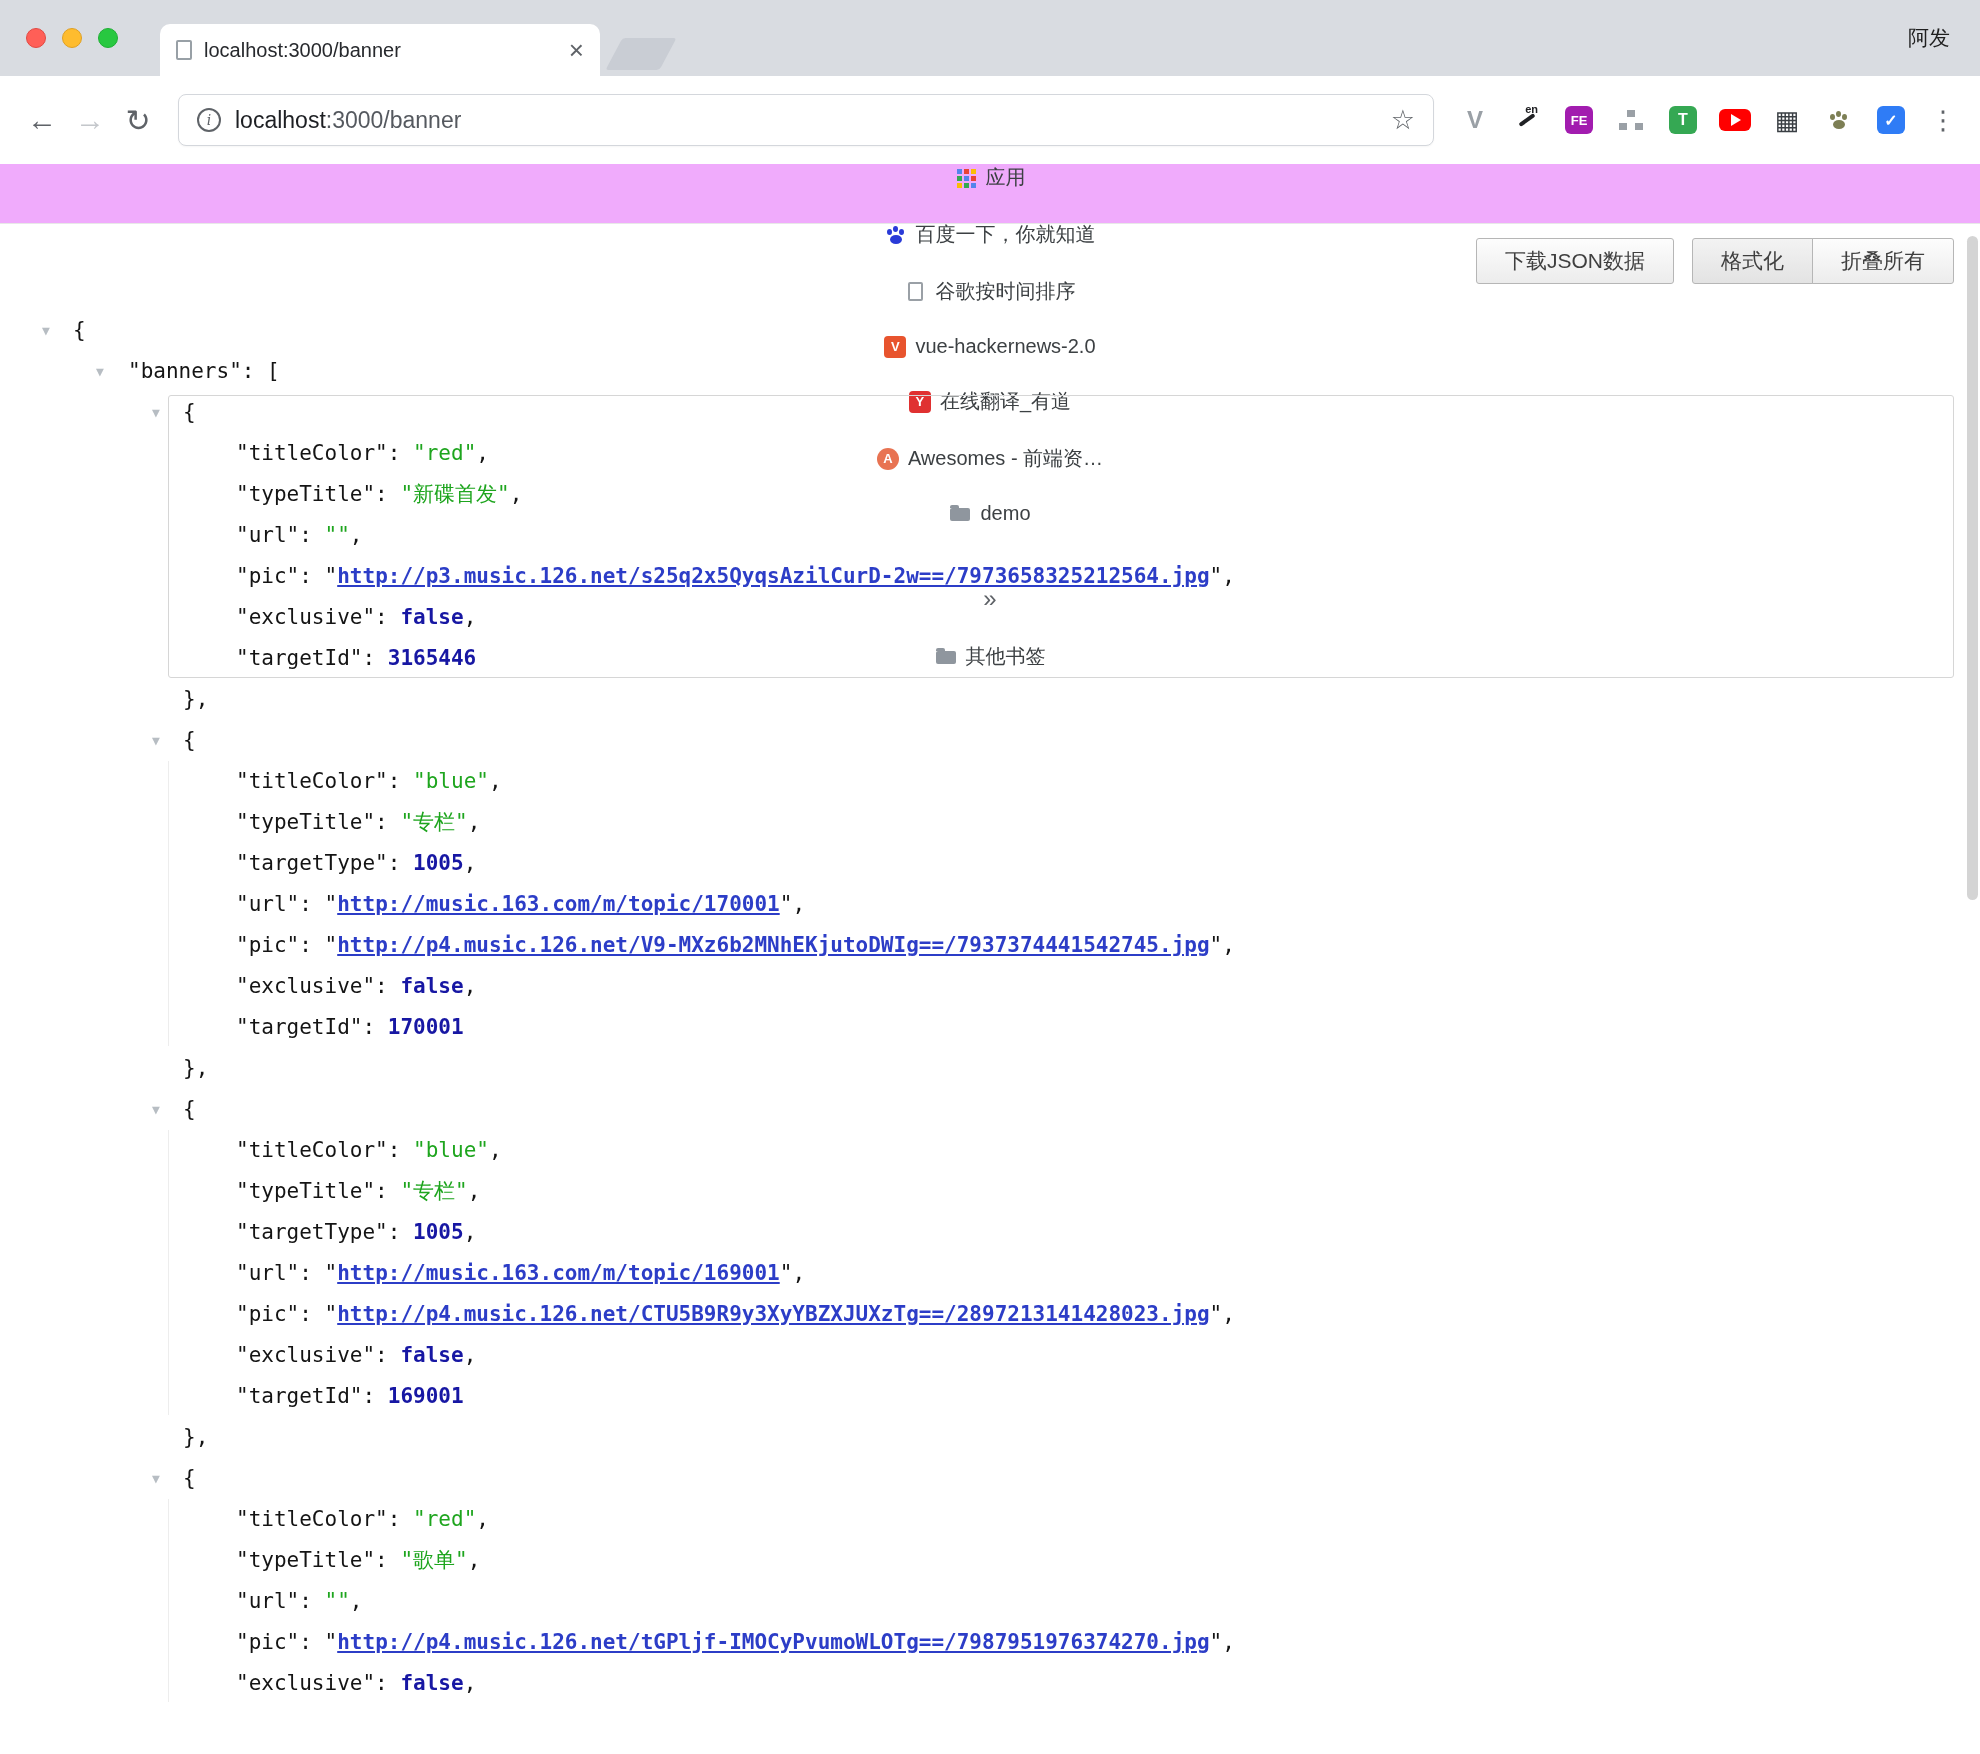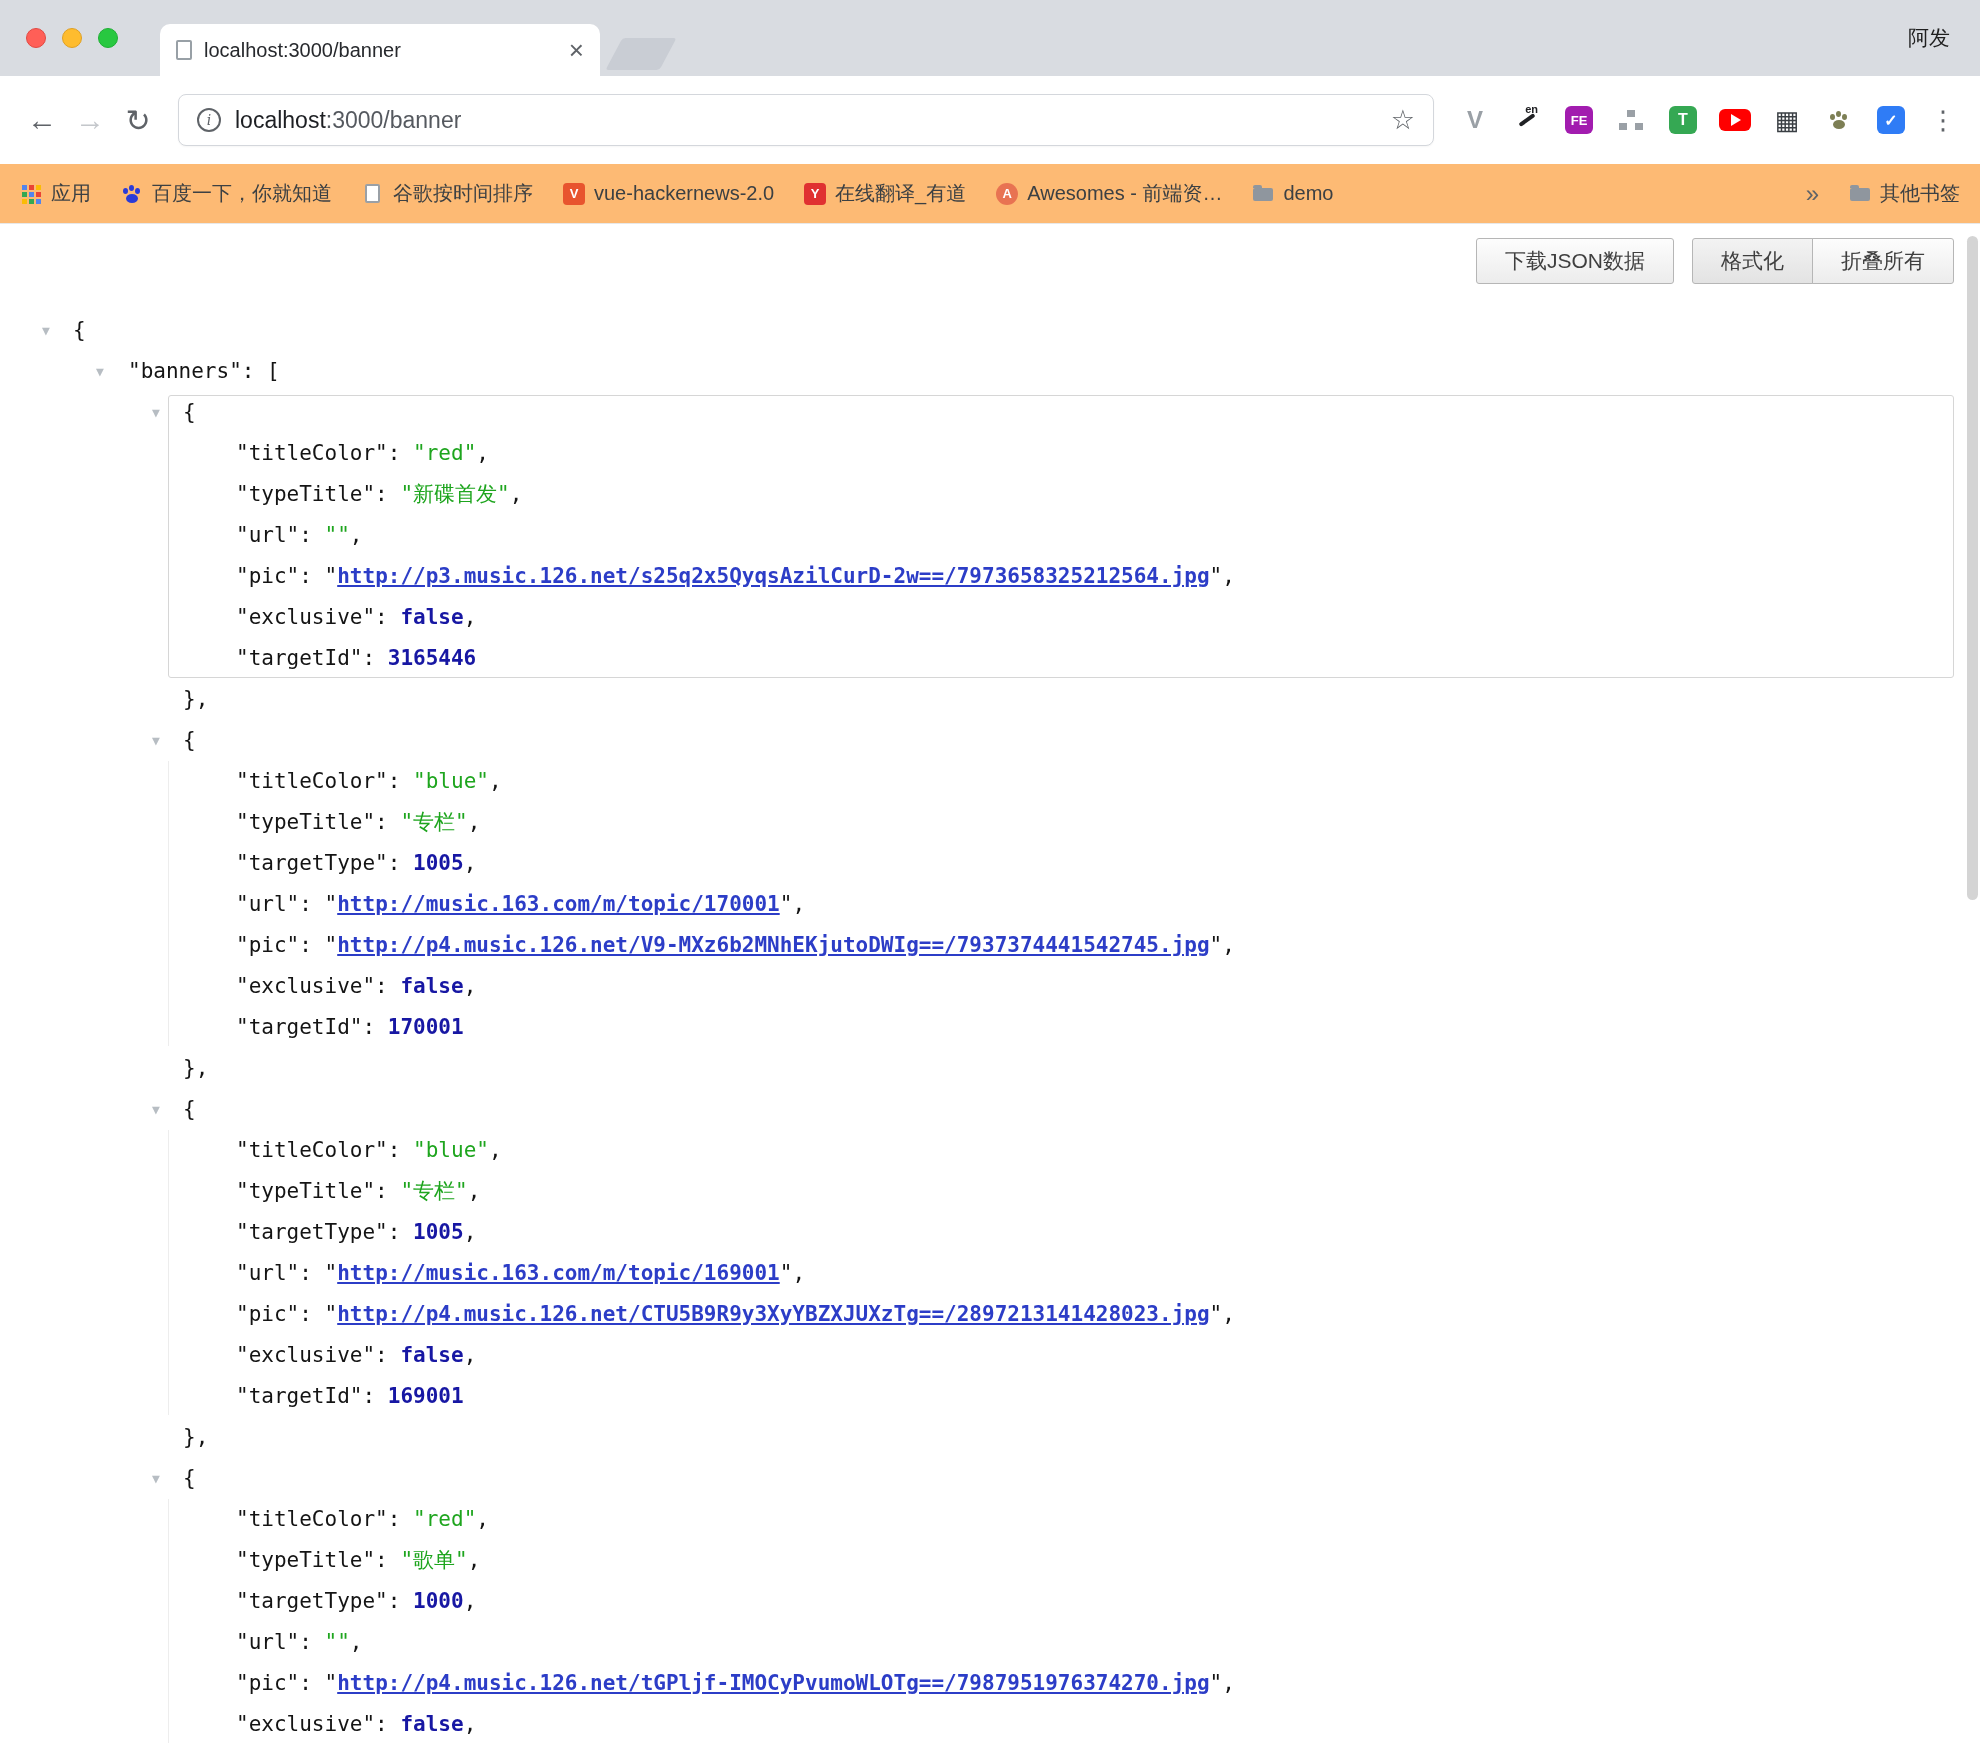--- a/index.html
+++ b/index.html
@@ -54,22 +54,22 @@
     border-top:6px solid transparent; border-bottom:6px solid transparent; }
   .qr-glyph { font-size:26px; color:#3a3f44; line-height:1; }
   .paw { position:relative; width:22px; height:20px; }
   .paw .pad { position:absolute; left:5px; top:10px; width:12px; height:9px; border-radius:50%; background:#7d7f55; }
   .paw .toes { position:absolute; left:2px; top:4px; width:5px; height:6px; border-radius:50%; background:#7d7f55;
     box-shadow:6px -3px 0 #7d7f55, 12px 0 0 #7d7f55; }
   .bshield { width:28px; height:28px; background:#2f7cf6; font-size:16px; }
   .menu-dots { font-size:26px; color:#5f6368; }
 
   
-  .bookmarks { height:60px; background:#fdba74; border-bottom:1px solid #e8e8e8;
-    display:flex; align-items:center; padding:0 20px; gap:30px; }
+  .bookmarks { height:60px; background:#f0abfc; border-bottom:1px solid #e8e8e8;
+    display:flex; align-items:center; padding:0 20px; gap:30px;flex-direction:column; }
   .bm { display:flex; align-items:center; gap:9px; flex:none; }
   .bm-label { font-size:20px; color:#3c4043; white-space:nowrap; }
   .bm-ic { width:22px; height:22px; position:relative; flex:none; }
   .apps-grid { position:absolute; left:2px; top:2px; width:5px; height:5px; background:#5384ec;
     box-shadow:7px 0 #ea4335, 14px 0 #fbbc05, 0 7px #34a853, 7px 7px #5384ec, 14px 7px #ea4335,
     0 14px #fbbc05, 7px 14px #34a853, 14px 14px #5384ec; }
   .bm-paw .pad { position:absolute; left:5px; top:11px; width:12px; height:9px; border-radius:50%; background:#2a3bd8; }
   .bm-paw .toes { position:absolute; left:2px; top:5px; width:5px; height:6px; border-radius:50%; background:#2a3bd8;
     box-shadow:6px -3px 0 #2a3bd8, 12px 0 0 #2a3bd8; }
   .page-ic { position:absolute; left:3px; top:1px; width:15px; height:19px; border:2px solid #9aa0a6; border-radius:2px; background:#fff; }
@@ -292,21 +292,20 @@
           <div class="line lv3"><span class="key">targetId</span><span class="sep"></span><span class="num">169001</span></div>
         </div>
         <div class="line lv2"><span class="tok">},</span></div>
       </div>
 
       <div class="obj guided">
         <div class="obj-inner">
           <div class="line lv2"><span class="tri t2">▼</span><span class="tok">{</span></div>
           <div class="line lv3"><span class="key">titleColor</span><span class="sep"></span><span class="str">red</span><span class="comma"></span></div>
           <div class="line lv3"><span class="key">typeTitle</span><span class="sep"></span><span class="str">歌单</span><span class="comma"></span></div>
-          <div class="line lv3"><span class="key">targetType</span><span class="sep"></span><span class="num">1000</span><span class="comma"></span></div>
           <div class="line lv3"><span class="key">url</span><span class="sep"></span><span class="str"></span><span class="comma"></span></div>
           <div class="line lv3"><span class="key">pic</span><span class="sep"></span><span class="lq"><a class="link">http://p4.music.126.net/tGPljf-IMOCyPvumoWLOTg==/7987951976374270.jpg</a></span><span class="comma"></span></div>
           <div class="line lv3"><span class="key">exclusive</span><span class="sep"></span><span class="num">false</span><span class="comma"></span></div>
         </div>
       </div>
 
     </div>
   </div>
 
   <div class="page-scrollbar">

